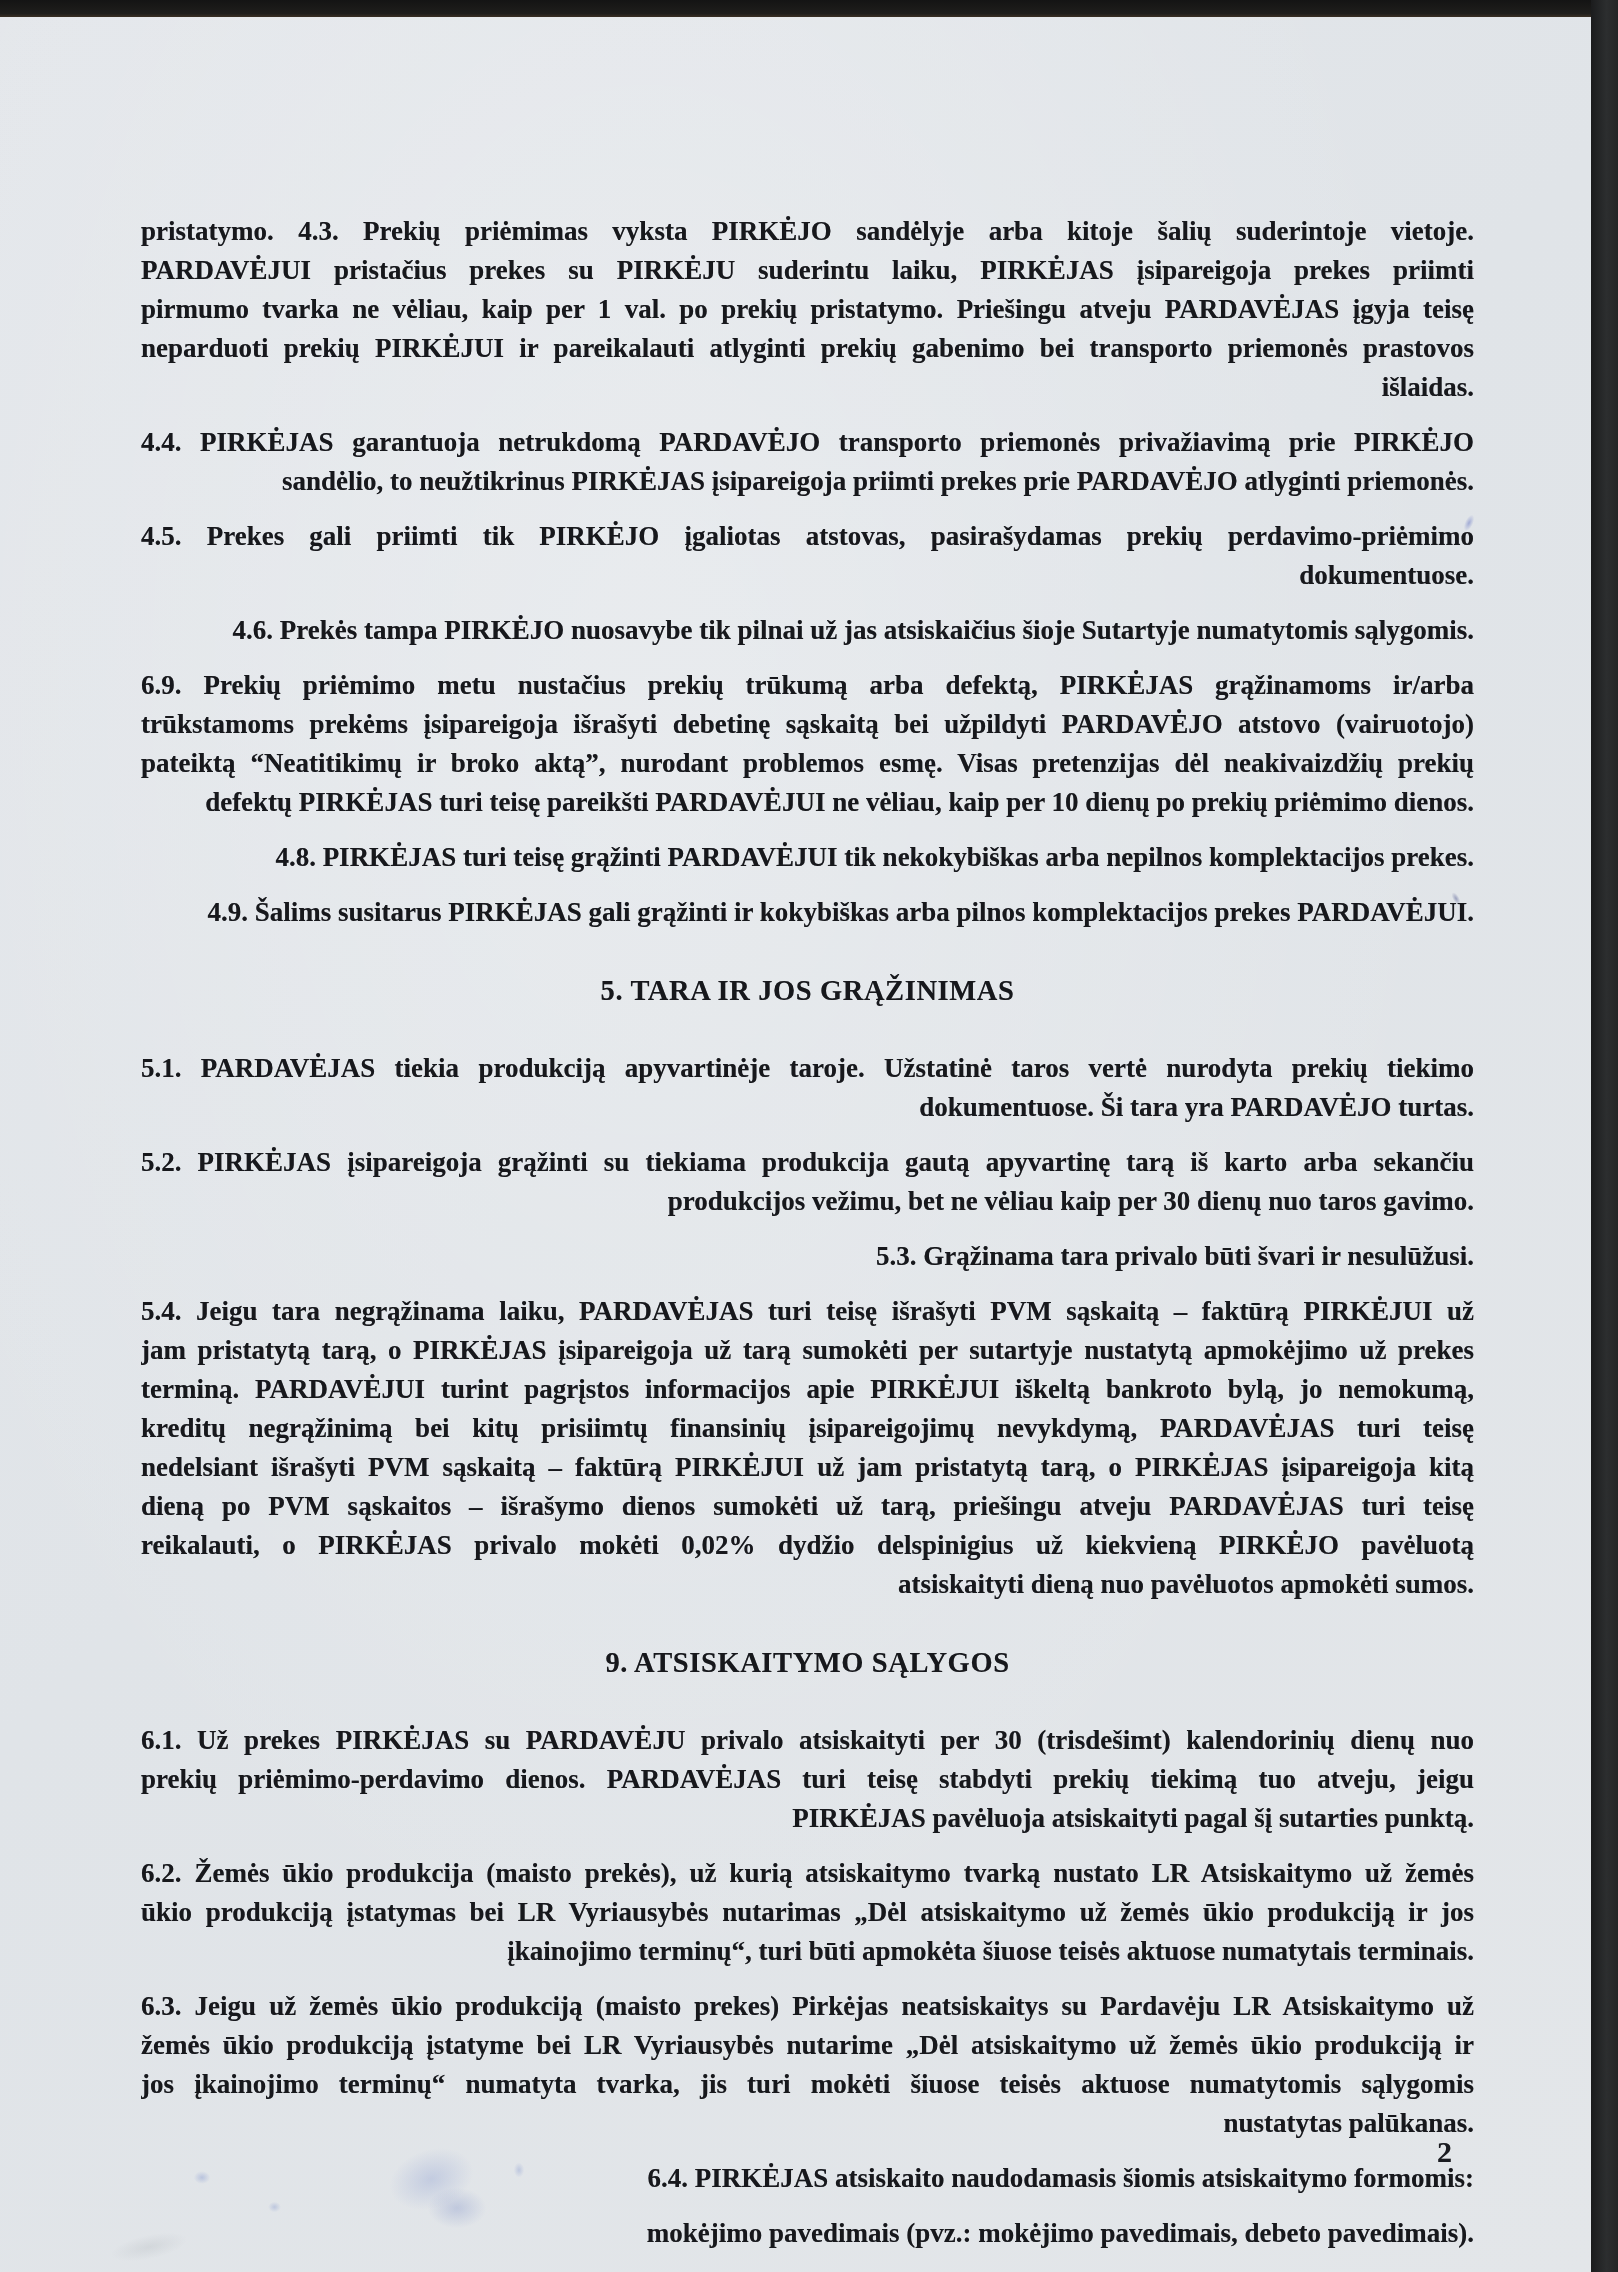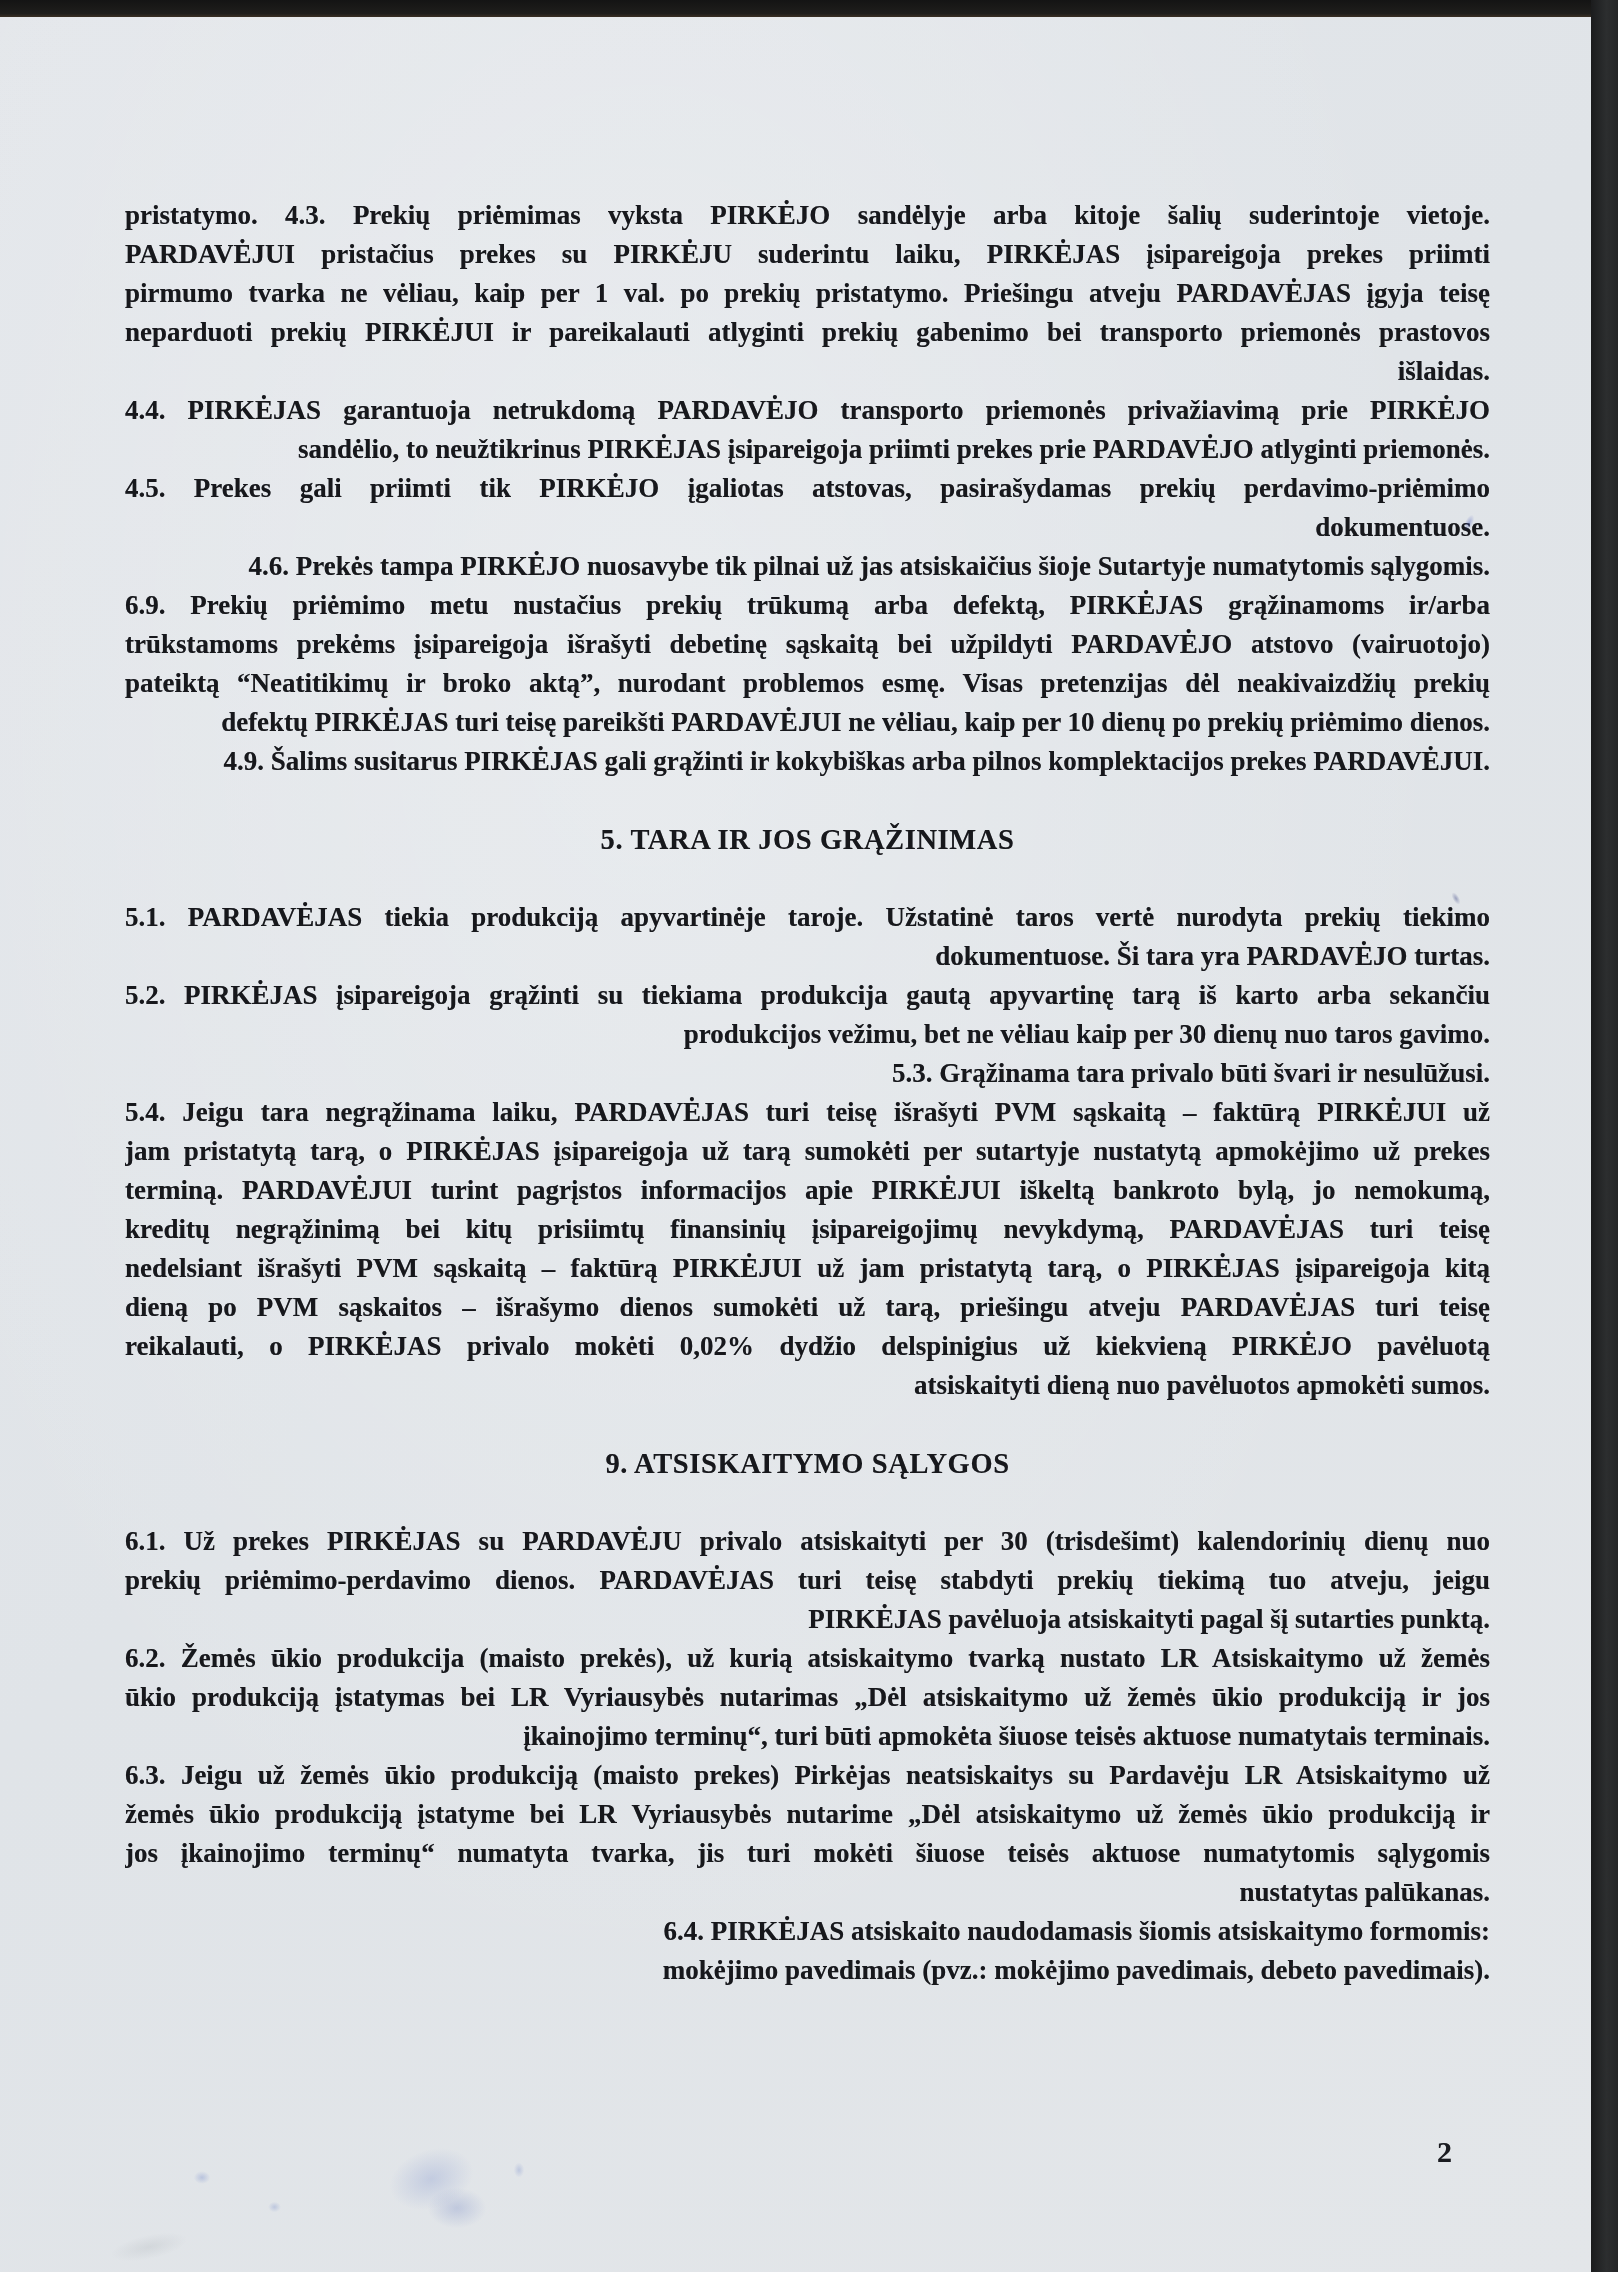--- a/index.html
+++ b/index.html
@@ -21,21 +21,21 @@
   .edge-right{
     position:absolute;right:0;top:0;width:28.5px;height:2273px;
     background:linear-gradient(90deg,#1b1c1d,#2c2e2f 55%,#232425);
   }
   .doc-body{
     position:absolute;left:125px;top:196px;width:1365px;
     color:#17181c;
     font-size:27px;line-height:39px;font-weight:bold;
     text-shadow:0 0 0.6px rgba(20,22,30,0.45);
   }
-  .para{margin:0;font-family:Liberation Serif, serif;}
+  .para{margin:16px;font-family:Liberation Serif, serif;}
   .line{height:39px;overflow:hidden;text-align:right;}
   .line.just{text-align:justify;text-align-last:justify;}
   .heading{
     height:39px;margin:39px 0;text-align:center;
     font-size:28.5px;letter-spacing:0.6px;overflow:hidden;font-family:Liberation Serif, serif;
   }
   .page-number{
     position:absolute;left:1437px;top:2135px;
     color:#1a1b20;font-size:30px;font-weight:bold;
     text-shadow:0 0 0.6px rgba(20,22,30,0.4);
@@ -88,20 +88,23 @@
       <div class="para">
         <div class="line">4.6. Prekės tampa PIRKĖJO nuosavybe tik pilnai už jas atsiskaičius šioje Sutartyje numatytomis sąlygomis.</div>
       </div>
       <div class="para">
         <div class="line just">6.9. Prekių priėmimo metu nustačius prekių trūkumą arba defektą, PIRKĖJAS grąžinamoms ir/arba</div>
         <div class="line just">trūkstamoms prekėms įsipareigoja išrašyti debetinę sąskaitą bei užpildyti PARDAVĖJO atstovo (vairuotojo)</div>
         <div class="line just">pateiktą “Neatitikimų ir broko aktą”, nurodant problemos esmę. Visas pretenzijas dėl neakivaizdžių prekių</div>
         <div class="line">defektų PIRKĖJAS turi teisę pareikšti PARDAVĖJUI ne vėliau, kaip per 10 dienų po prekių priėmimo dienos.</div>
       </div>
       <div class="para">
+        <div class="line">4.8. PIRKĖJAS turi teisę grąžinti PARDAVĖJUI tik nekokybiškas arba nepilnos komplektacijos prekes.</div>
+      </div>
+      <div class="para">
         <div class="line">4.9. Šalims susitarus PIRKĖJAS gali grąžinti ir kokybiškas arba pilnos komplektacijos prekes PARDAVĖJUI.</div>
       </div>
       <div class="heading">5. TARA IR JOS GRĄŽINIMAS</div>
       <div class="para">
         <div class="line just">5.1. PARDAVĖJAS tiekia produkciją apyvartinėje taroje. Užstatinė taros vertė nurodyta prekių tiekimo</div>
         <div class="line">dokumentuose. Ši tara yra PARDAVĖJO turtas.</div>
       </div>
       <div class="para">
         <div class="line just">5.2. PIRKĖJAS įsipareigoja grąžinti su tiekiama produkcija gautą apyvartinę tarą iš karto arba sekančiu</div>
         <div class="line">produkcijos vežimu, bet ne vėliau kaip per 30 dienų nuo taros gavimo.</div>

